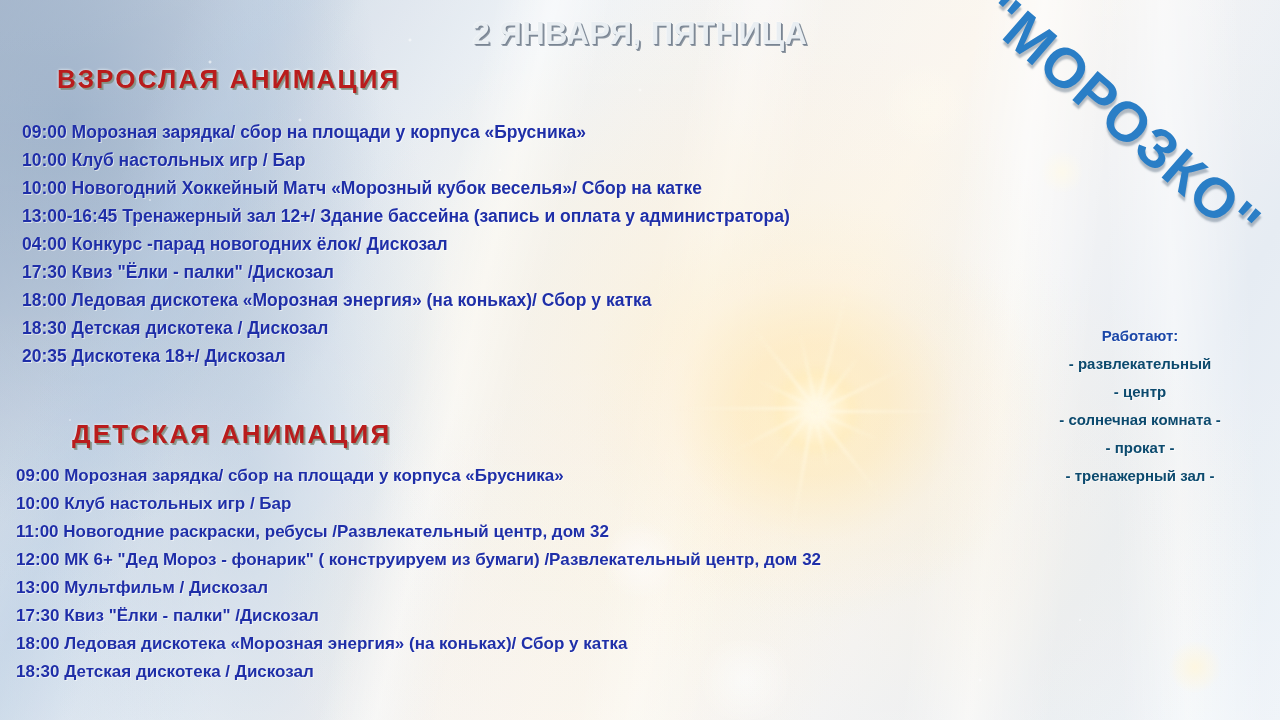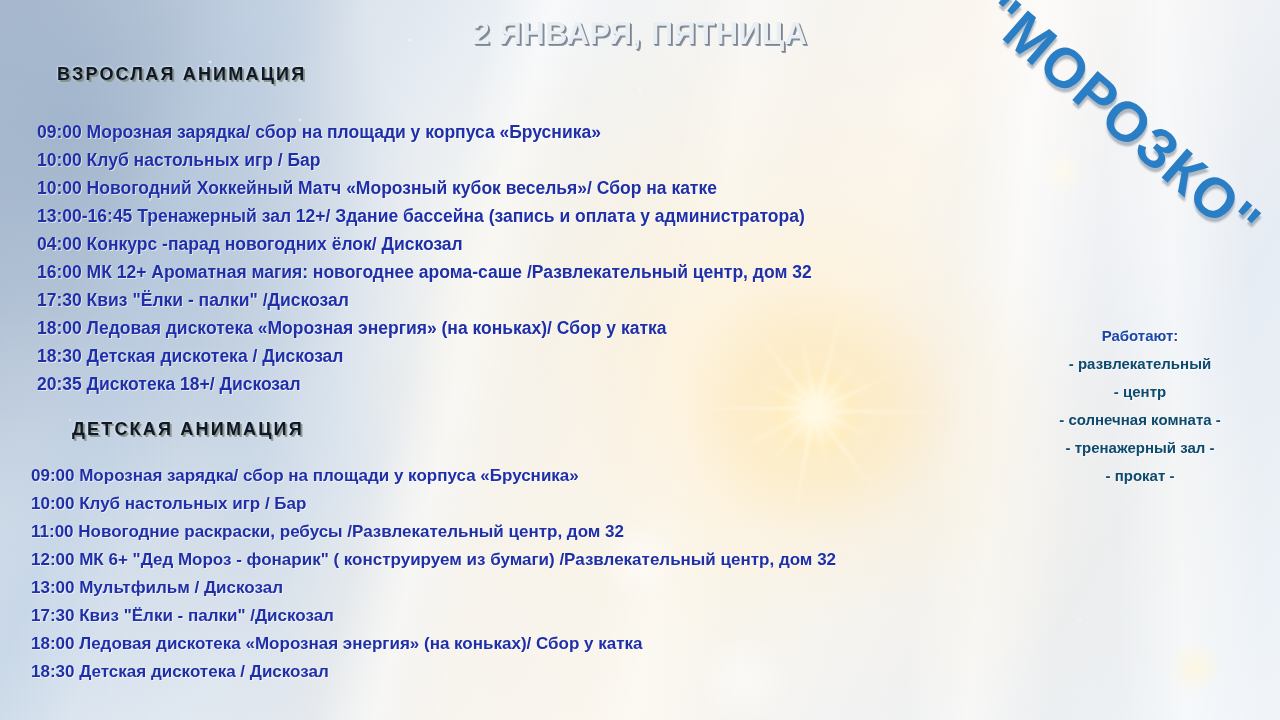--- a/index.html
+++ b/index.html
@@ -87,32 +87,32 @@
     color:#e9eef2;
     text-shadow:
       2px 2px 0 rgba(110,122,136,.75),
       1px 1px 0 rgba(140,152,166,.9),
       0 0 2px rgba(255,255,255,.9);
     white-space:nowrap;
   }
 
   .section-head{
     position:absolute;
-    font-size:18px;font-weight:bold;letter-spacing:2.2px;
-    color:#0f172a;
+    font-size:26px;font-weight:bold;letter-spacing:2.2px;
+    color:#b91c1c;
     text-shadow:
       2px 2px 0 rgba(120,132,118,.7),
       1px 1px 0 rgba(160,172,156,.85),
       0 0 3px rgba(255,255,255,.95);
     white-space:nowrap;
   }
   .section-head.adults{left:57px;top:64px;}
   .section-head.kids{left:72px;top:419px;}
 
-  .sched{position:absolute;margin-left:15px;}
+  .sched{position:absolute;}
   .sched.adults{left:22px;top:118px;}
   .sched.kids{left:16px;top:462px;}
 
   .sched .row{
     font-size:17.5px;font-weight:bold;line-height:28px;height:28px;
     color:#1f2fa8;
     white-space:nowrap;
     text-shadow:
       1px 1px 0 rgba(255,255,255,.55),
       0 0 1px rgba(255,255,255,.5);
@@ -186,21 +186,20 @@
     </div>
 
     <div class="section-head adults">ВЗРОСЛАЯ АНИМАЦИЯ</div>
 
     <div class="sched adults">
       <div class="row">09:00 Морозная зарядка/ сбор на площади у корпуса «Брусника»</div>
       <div class="row">10:00 Клуб настольных игр /  Бар</div>
       <div class="row">10:00 Новогодний Хоккейный Матч «Морозный кубок веселья»/ Сбор на катке</div>
       <div class="row">13:00-16:45 Тренажерный зал 12+/ Здание бассейна (запись и оплата у администратора)</div>
       <div class="row">04:00 Конкурс -парад новогодних ёлок/ Дискозал</div>
-      <div class="row">16:00 МК 12+ Ароматная магия: новогоднее арома-саше /Развлекательный центр, дом 32</div>
       <div class="row">17:30 Квиз "Ёлки - палки"  /Дискозал</div>
       <div class="row">18:00 Ледовая дискотека «Морозная энергия» (на коньках)/ Сбор у катка</div>
       <div class="row">18:30 Детская дискотека / Дискозал</div>
       <div class="row">20:35 Дискотека 18+/ Дискозал</div>
     </div>
 
     <div class="section-head kids">ДЕТСКАЯ АНИМАЦИЯ</div>
 
     <div class="sched kids">
       <div class="row">09:00 Морозная зарядка/ сбор на площади у корпуса «Брусника»</div>
@@ -211,18 +210,18 @@
       <div class="row">17:30 Квиз "Ёлки - палки"  /Дискозал</div>
       <div class="row">18:00 Ледовая дискотека «Морозная энергия» (на коньках)/ Сбор у катка</div>
       <div class="row">18:30 Детская дискотека / Дискозал</div>
     </div>
 
     <div class="works">
       <div class="wline head">Работают:</div>
       <div class="wline">- развлекательный</div>
       <div class="wline">- центр</div>
       <div class="wline">- солнечная комната -</div>
+      <div class="wline">- прокат -</div>
       <div class="wline">- тренажерный зал -</div>
-      <div class="wline">- прокат -</div>
     </div>
 
   </div>
 </div>
 
 </body></html>

